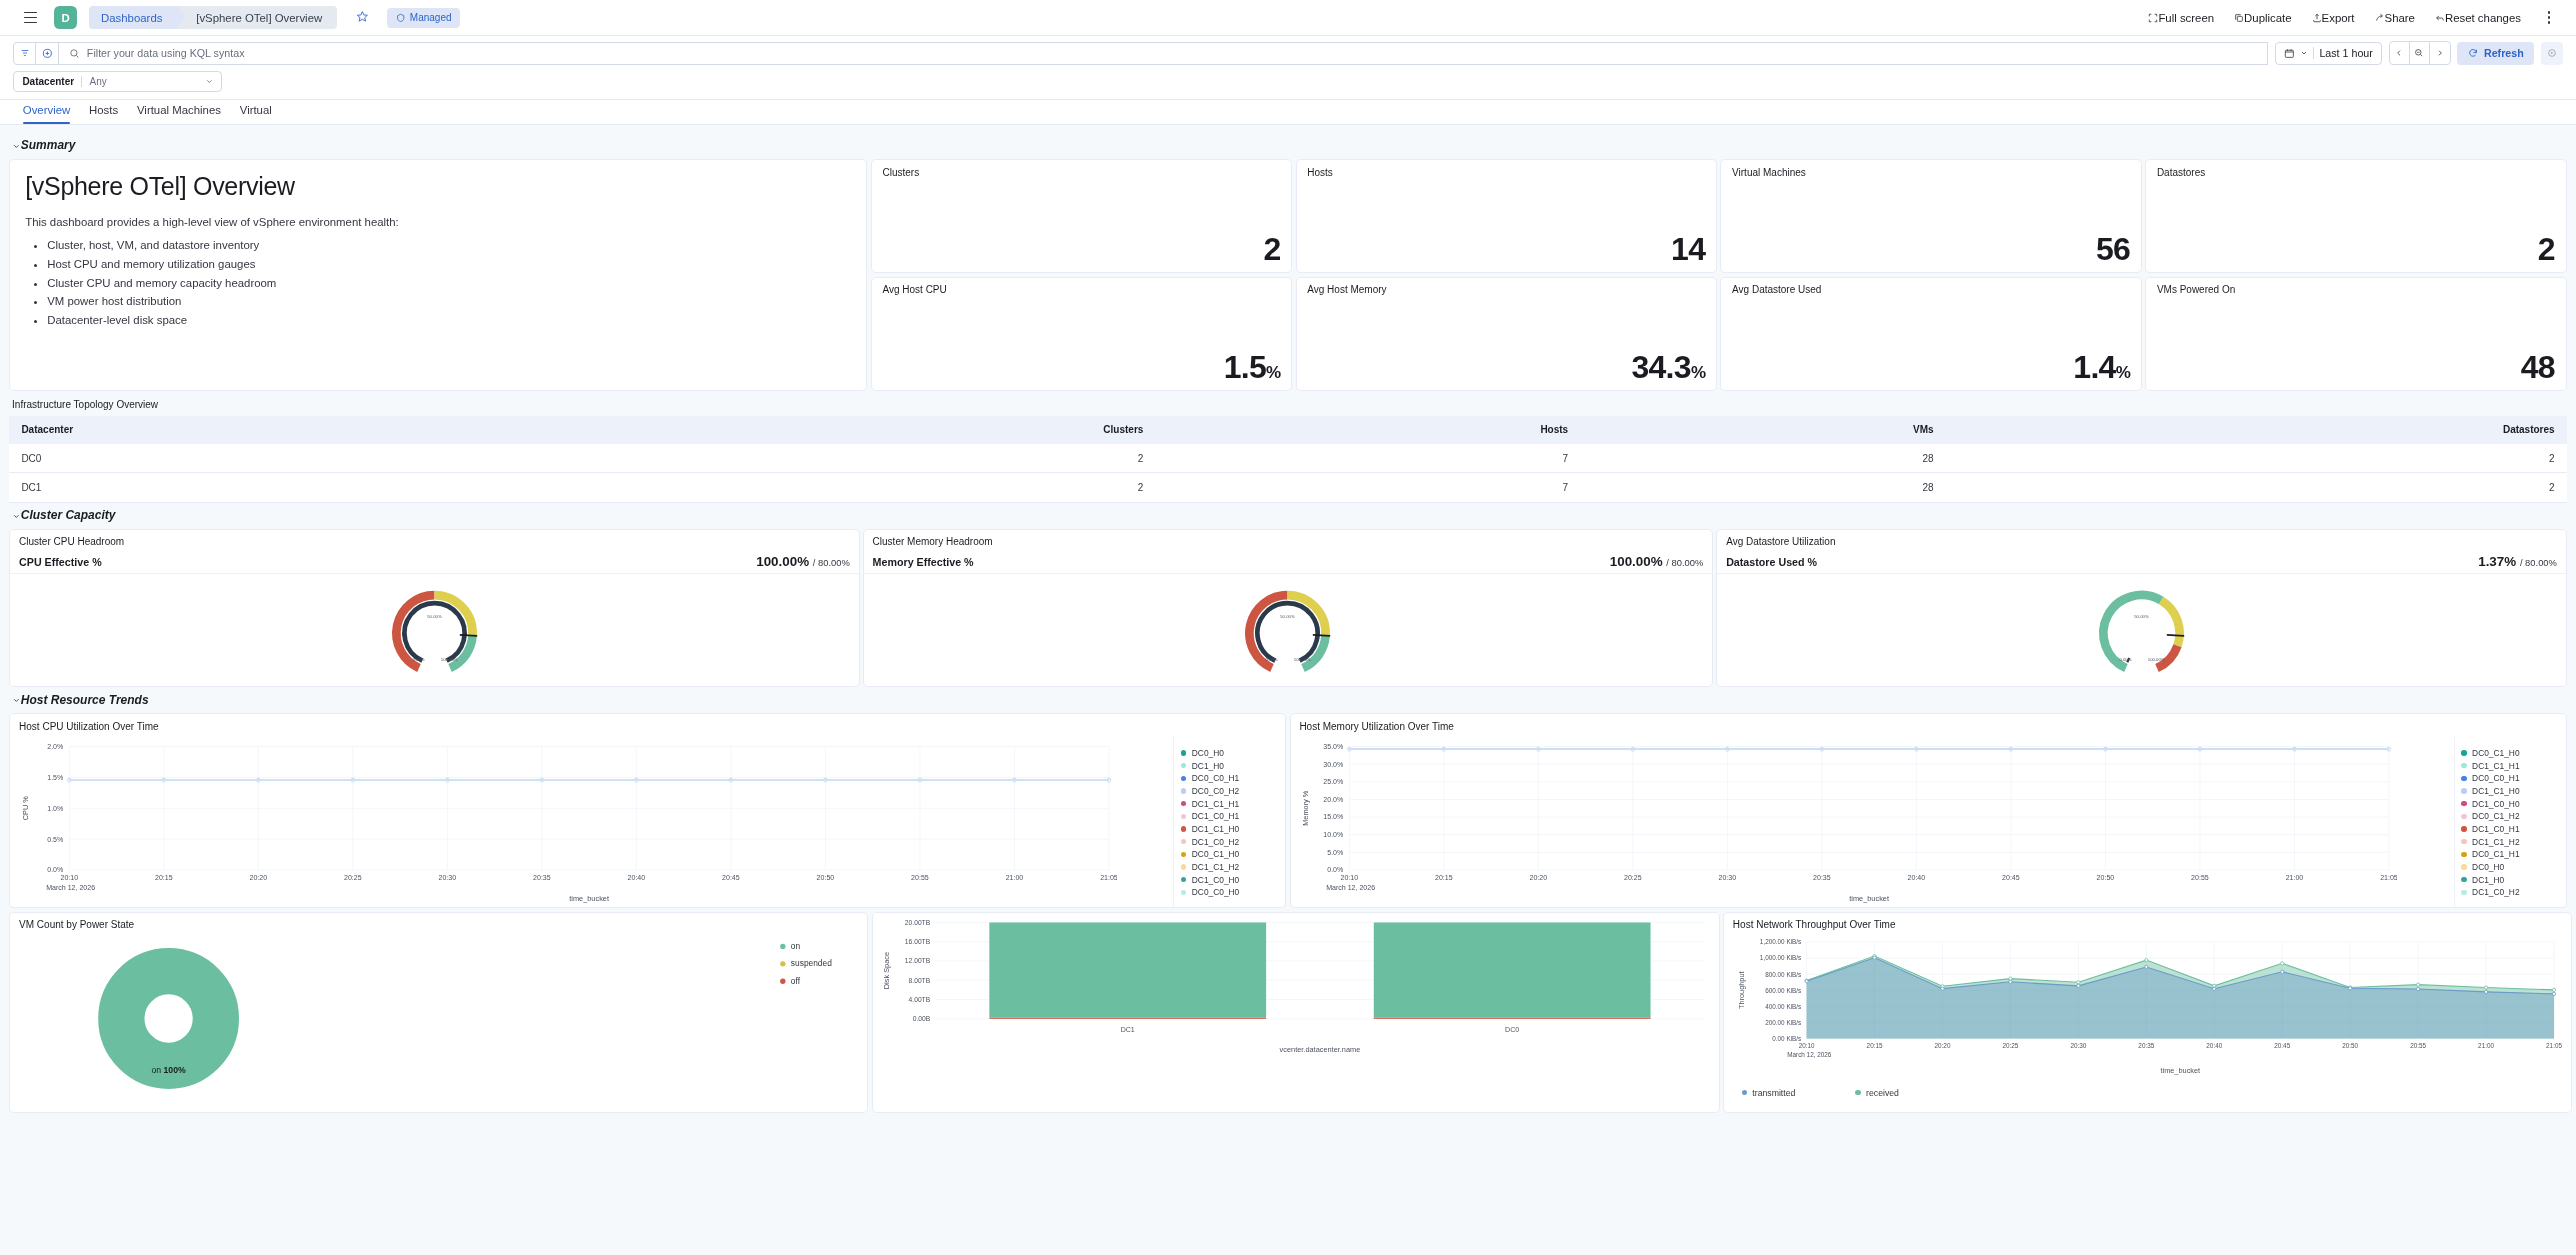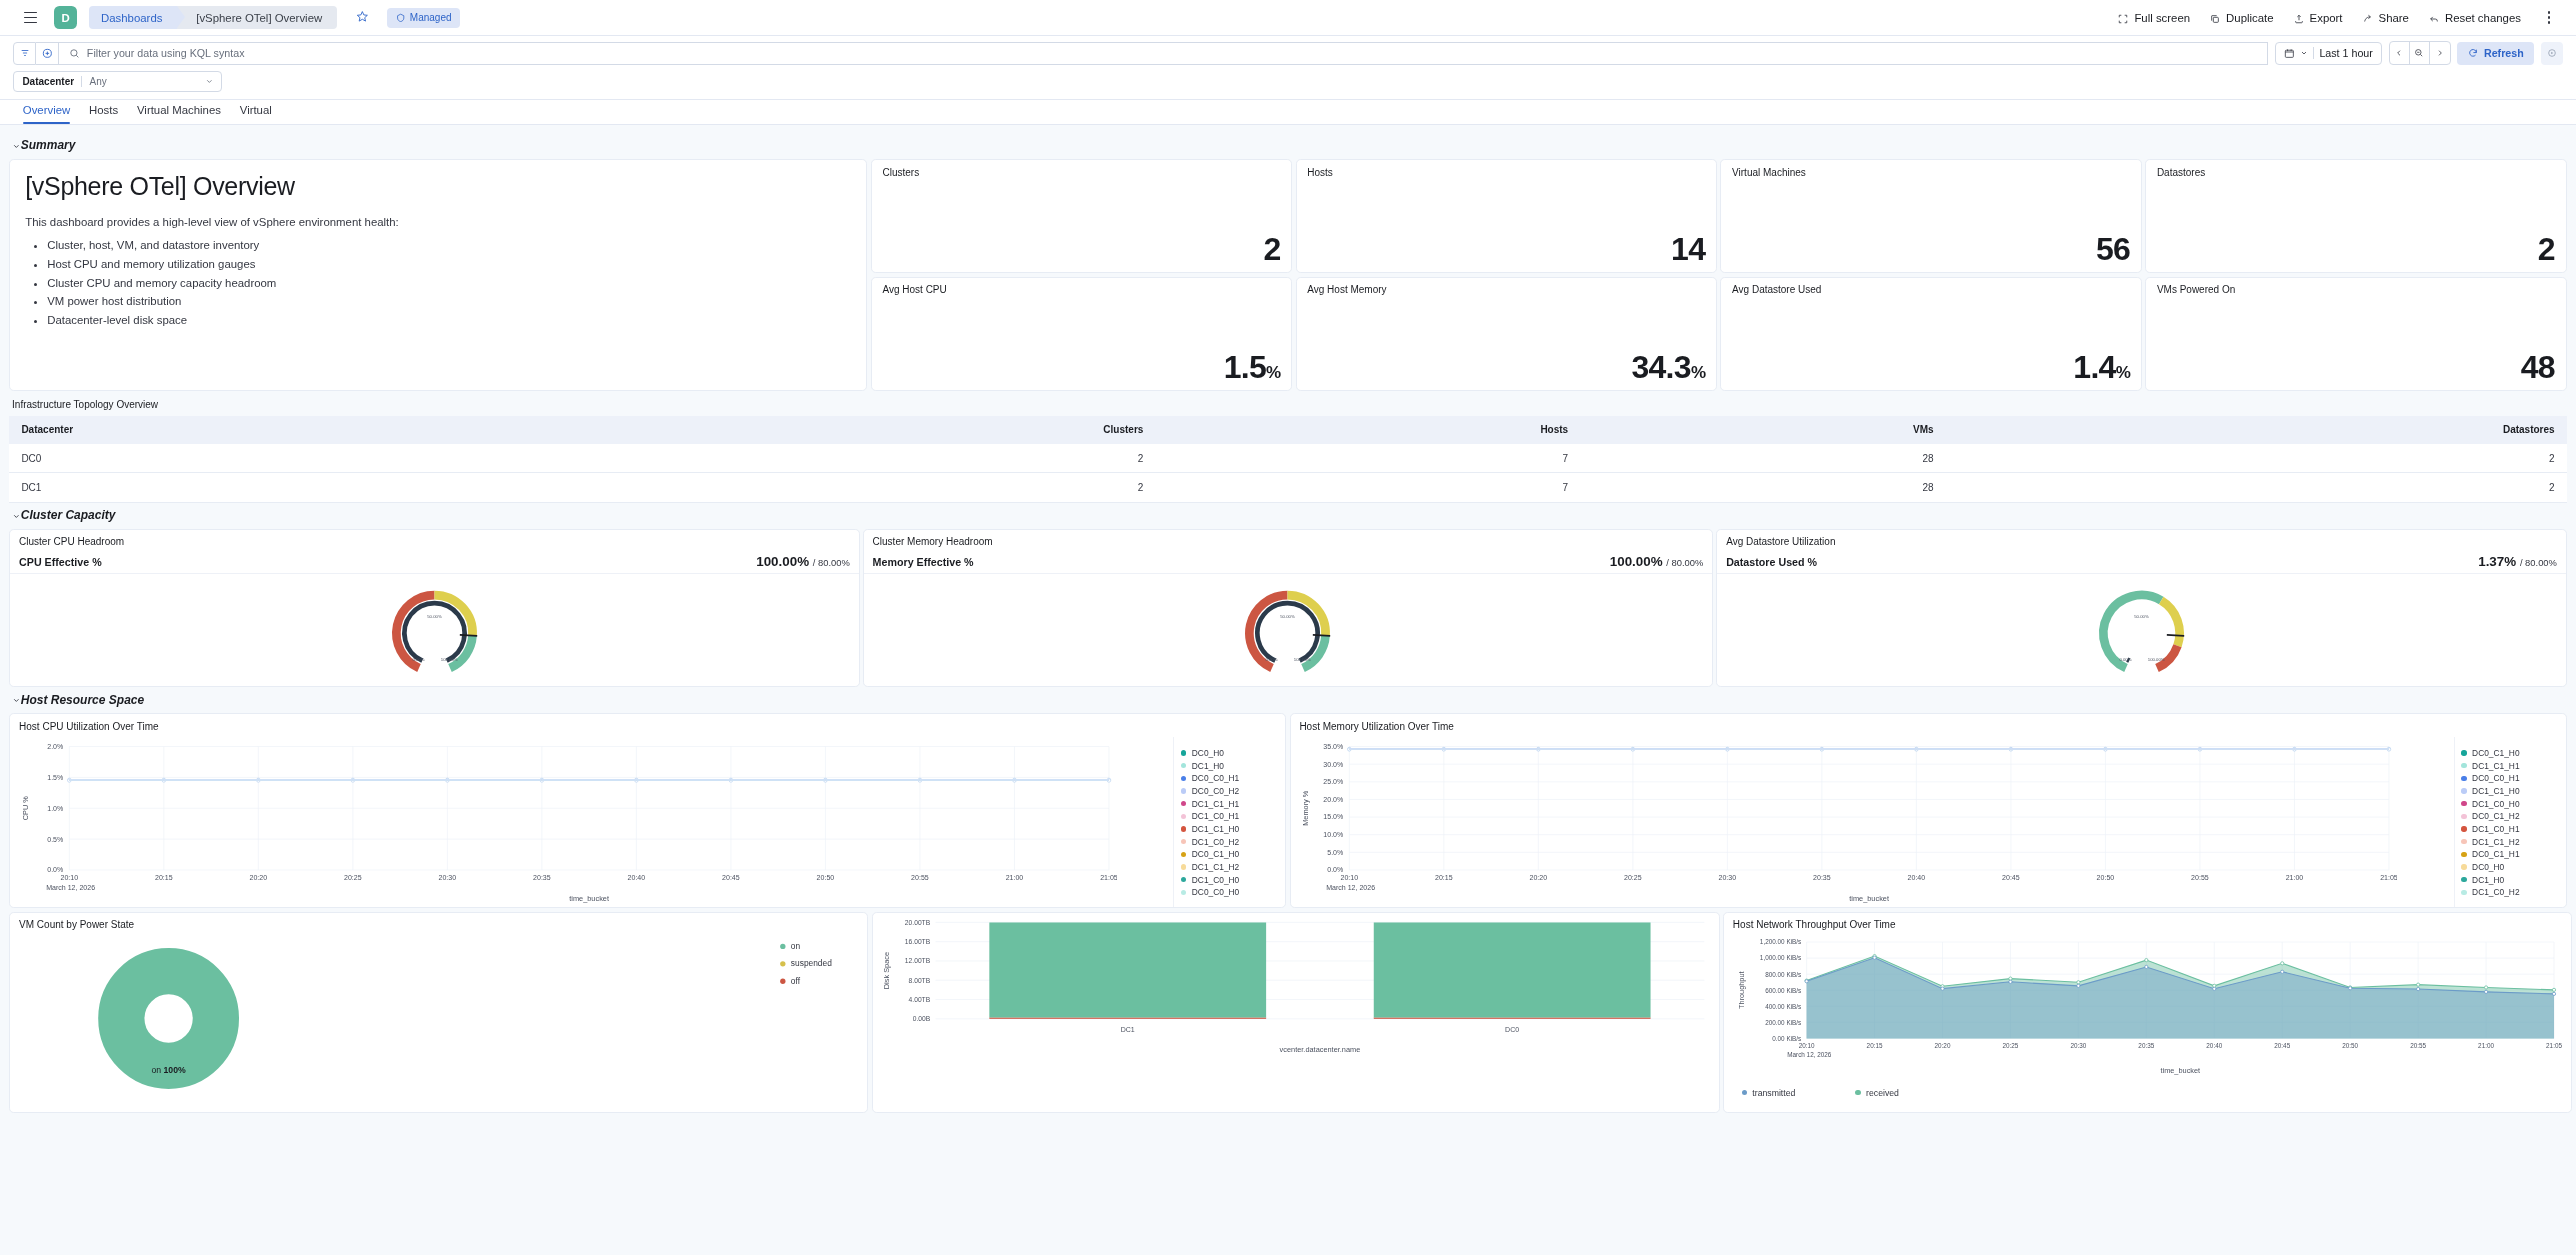--- a/index.html
+++ b/index.html
@@ -35,21 +35,21 @@
     border-left:8.7px solid #DDE5F7; z-index:2;
   }
   .crumb.second { background:#E5E9F0; color:#3B4049; border-radius:0 4px 4px 0; padding-left:19px; margin-left:0; }
   .star-ico { margin: 0 6.7px; font-size:12px; color:#2E64C8; cursor:pointer; line-height:1;}
   .managed-badge {
     background:#DDE5F7; color:#2E64C8; font-size:10px; border-radius:4px;
     height:20px; padding:0 8.7px; display:flex; align-items:center; gap:4.7px;
   }
   .topbar-spacer { flex: 1; }
   .tb-actions { display:flex; align-items:center; gap:20px; }
-  .tb-btn { display:flex; align-items:flex-end; gap:6px; font-size:11.4px; color:#1A1C21; cursor:pointer; white-space:nowrap;}
+  .tb-btn { display:flex; align-items:center; font-size:11.4px; color:#1A1C21; cursor:pointer; white-space:nowrap;}
   .tb-btn svg { flex: none; }
   .kebab { display:flex; flex-direction:column; gap:2px; padding:4px 6.7px; cursor:pointer;}
   .kebab i { width:2.7px; height:2.7px; background:#343741; border-radius:50%; display:block;}
 
   
   .querybar {
     background:#FFFFFF; padding: 5.4px 13.4px 0 13.4px; border-bottom: 0.7px solid #E3E8F2;
   }
   .qrow1 { display:flex; align-items:center; gap:0; }
   .filter-btns { display:flex; }
@@ -487,21 +487,21 @@
           </div>
       </div>
     </div>
 
     <div class="section-head">
       <span class="chev">
         <svg width="8.7" height="8.7" viewBox="0 0 24 24" fill="none" stroke="#343741" stroke-width="2.4">
             <path d="M6 9l6 6 6-6"></path>
           </svg>
       </span>
-      <span class="t">Host Resource Space</span>
+      <span class="t">Host Resource Trends</span>
     </div>
 
     <div class="row">
       <div class="panel chartpanel">
         <div class="panel-title">Host CPU Utilization Over Time</div>
         <div class="chart-area">
           <div class="chart-plot">
               <div id="chart-cpu"><svg width="1100" height="168" viewBox="0 0 1640 250">
                   <line x1="78" y1="198" x2="1628" y2="198" stroke="#EDF1F7" stroke-width="1"></line>
                   <text x="69" y="201.6" text-anchor="end" font-size="10.5" fill="#4C5260">0.0%</text>

